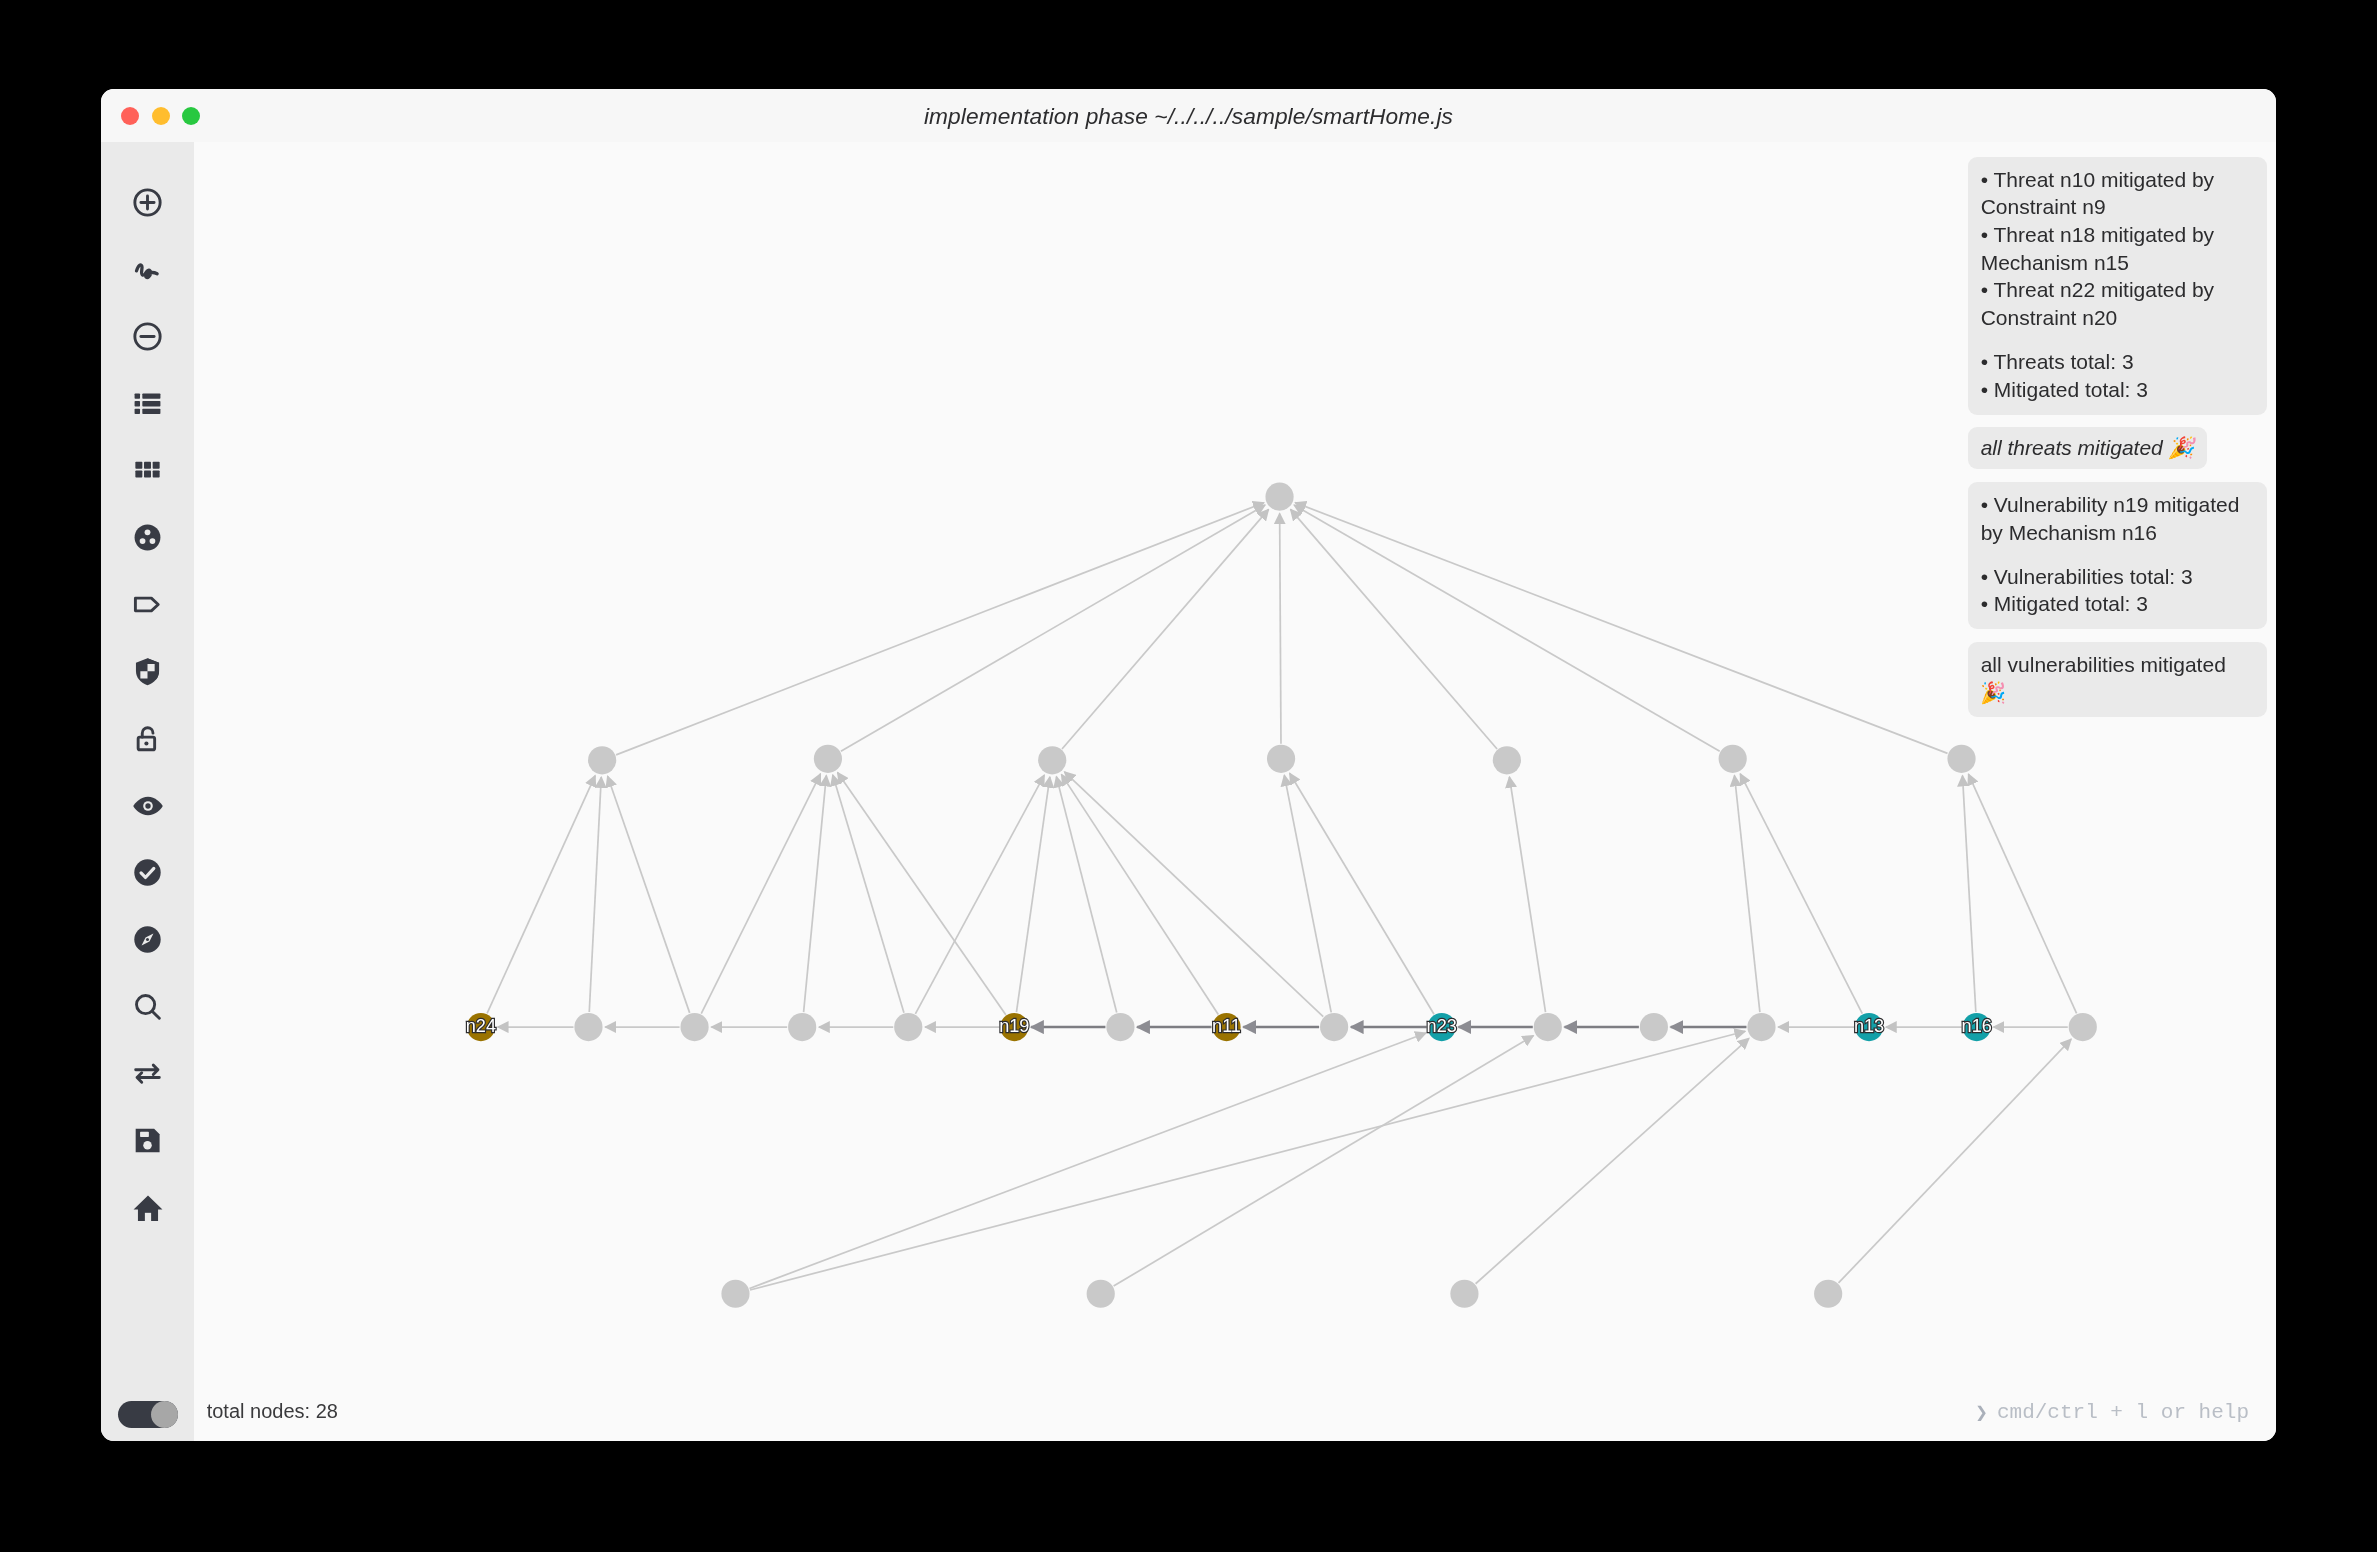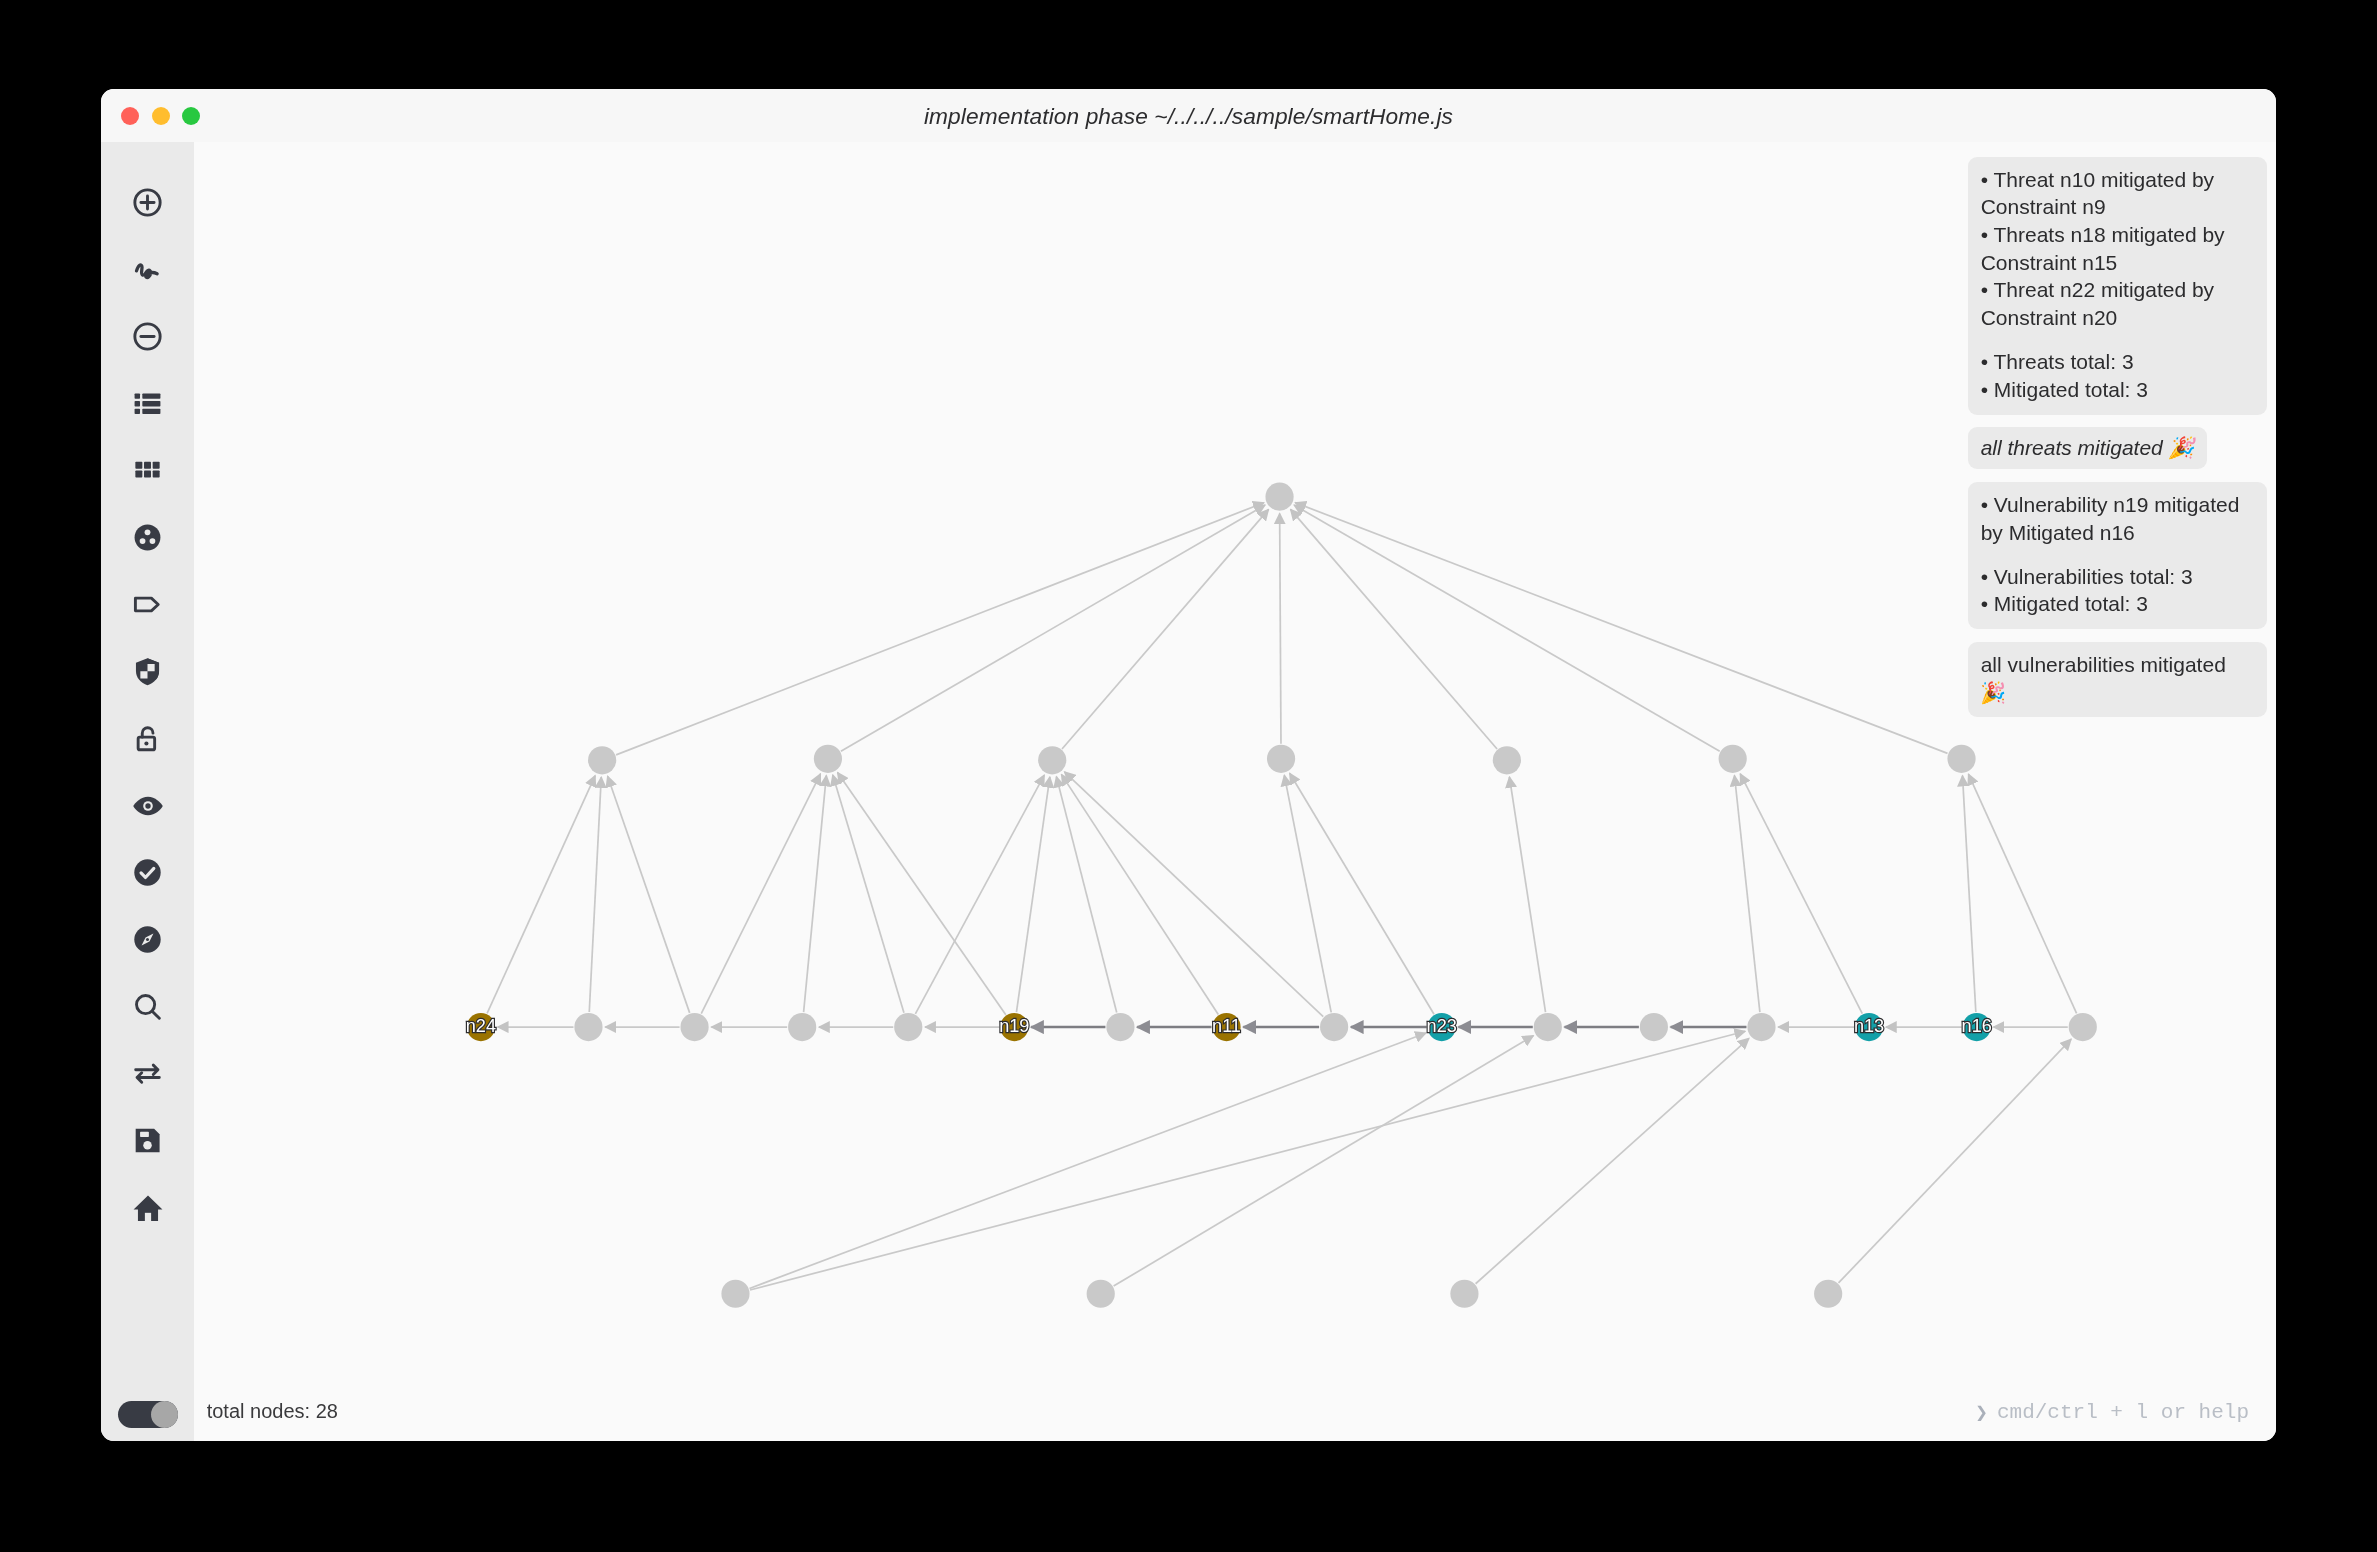--- a/index.html
+++ b/index.html
@@ -367,31 +367,31 @@
 
       <div id="status-nodes">total nodes: 28</div>
       <div id="hint">
         <span class="chev">❯</span>
         <span>cmd/ctrl + l or help</span>
       </div>
 
       <div id="messages">
           <div class="bubble">
             <div> • Threat n10 mitigated by Constraint n9</div>
-            <div> • Threats n18 mitigated by Constraint n15</div>
+            <div> • Threat n18 mitigated by Mechanism n15</div>
             <div> • Threat n22 mitigated by Constraint n20</div>
             <span class="blank"></span>
             <div> • Threats total: 3</div>
             <div> • Mitigated total: 3</div>
           </div>
           <div class="bubble small">
             <div>all threats mitigated 🎉</div>
           </div>
           <div class="bubble">
-            <div> • Vulnerability n19 mitigated by Mitigated n16</div>
+            <div> • Vulnerability n19 mitigated by Mechanism n16</div>
             <span class="blank"></span>
             <div> • Vulnerabilities total: 3</div>
             <div> • Mitigated total: 3</div>
           </div>
           <div class="bubble">
             <div>all vulnerabilities mitigated 🎉</div>
           </div>
         </div>
     </div>
   </div>

